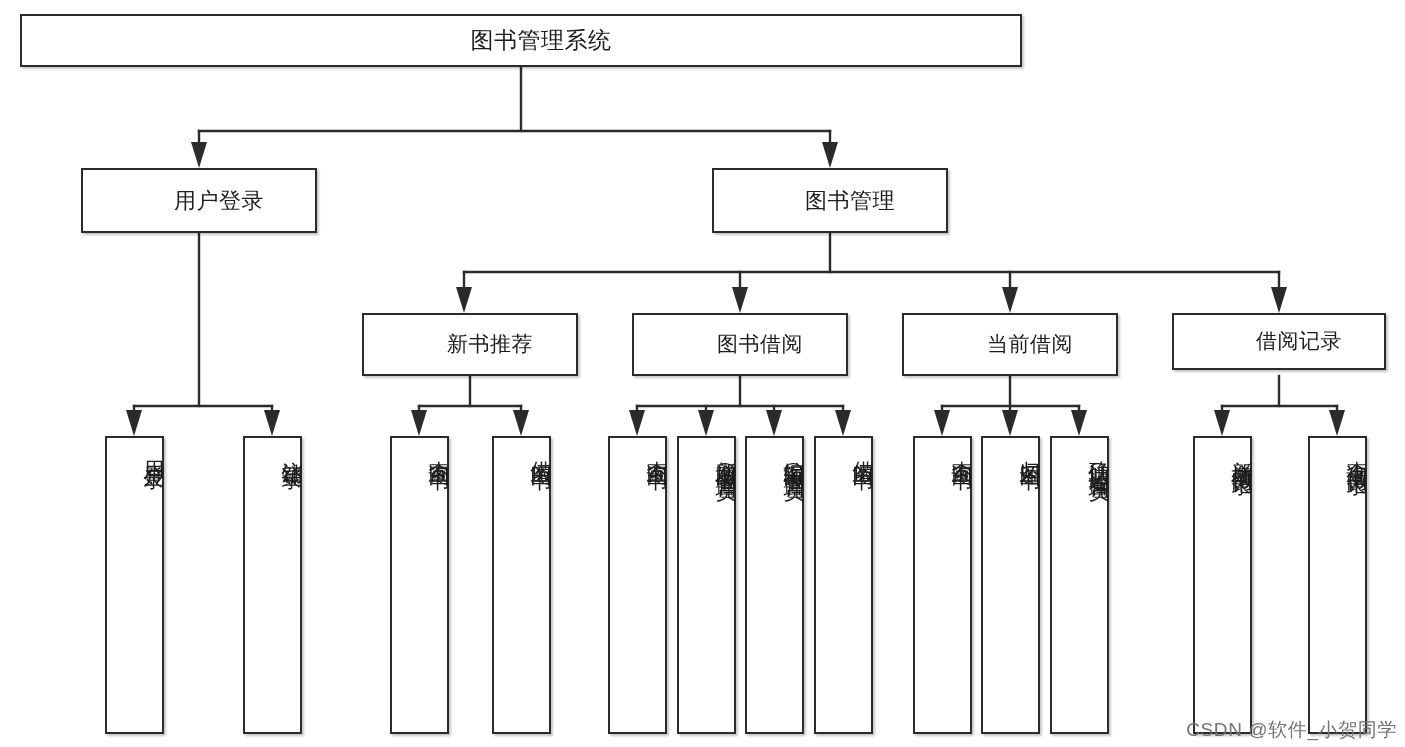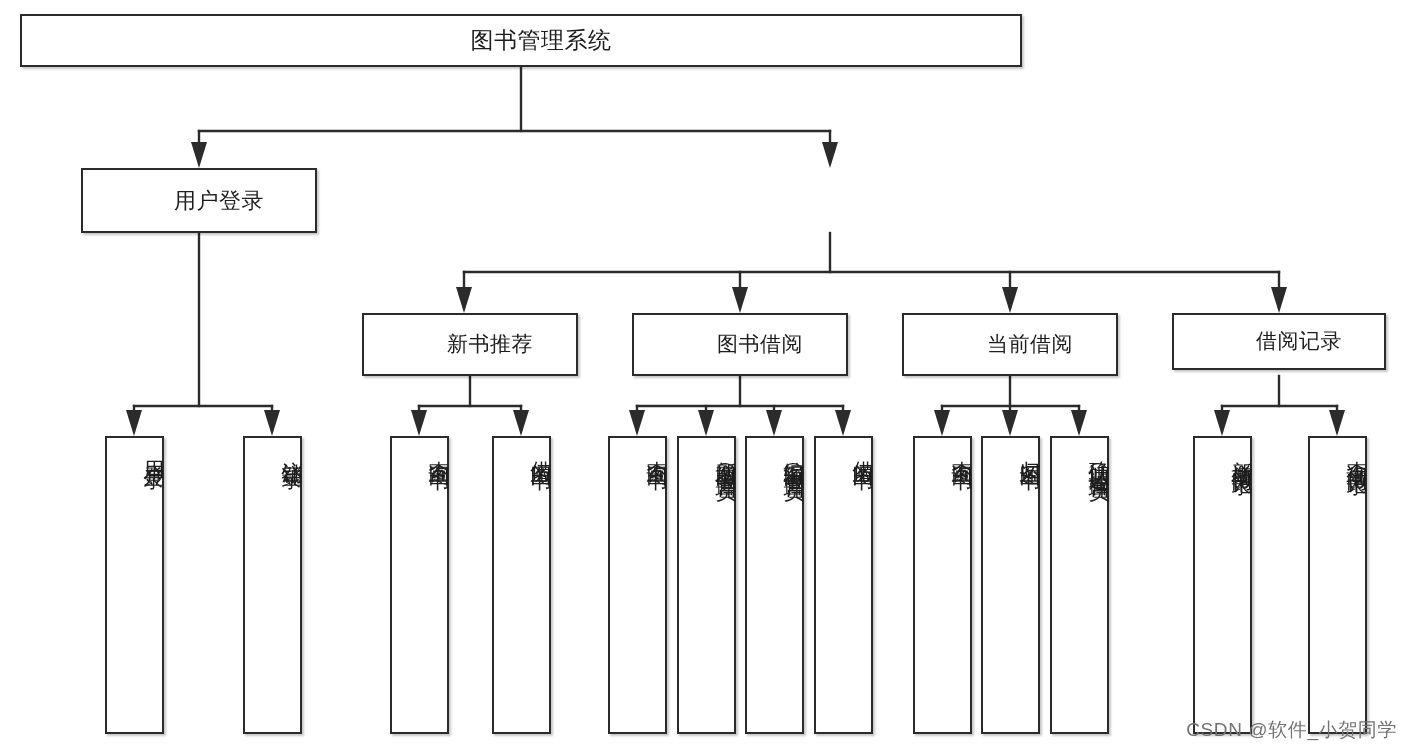--- a/index.html
+++ b/index.html
@@ -156,20 +156,23 @@
   </svg>
 
   <div class="node root" style="left:20px; top:14px; width:1002px; height:53px;">
     <span class="label">图书管理系统</span>
   </div>
 
   <div class="node level2" style="left:81px; top:168px; width:236px; height:65px;">
     <span class="label">用户登录</span>
   </div>
 
+  <div class="node level2" style="left:712px; top:168px; width:236px; height:65px;">
+    <span class="label">图书管理</span>
+  </div>
 
   <div class="node level3" style="left:632px; top:313px; width:216px; height:63px;">
     <span class="label">图书借阅</span>
   </div>
 
   <div class="node level3" style="left:362px; top:313px; width:216px; height:63px;">
     <span class="label">新书推荐</span>
   </div>
 
   <div class="node level3" style="left:902px; top:313px; width:216px; height:63px;justify-content:center;">

